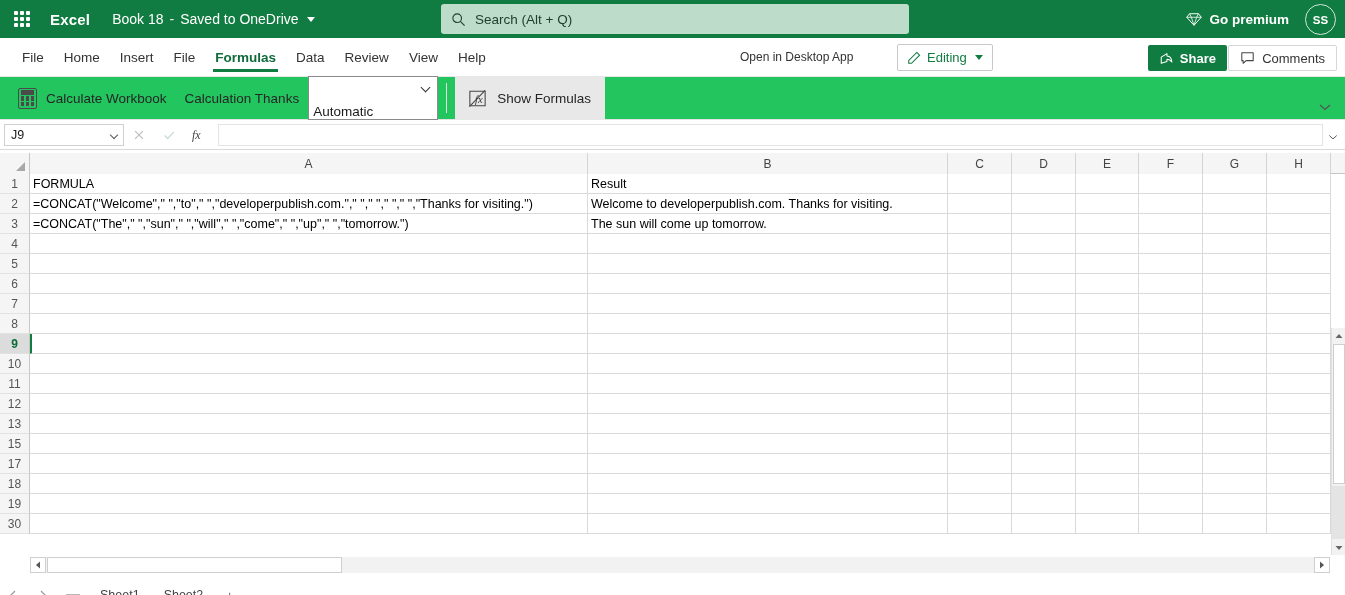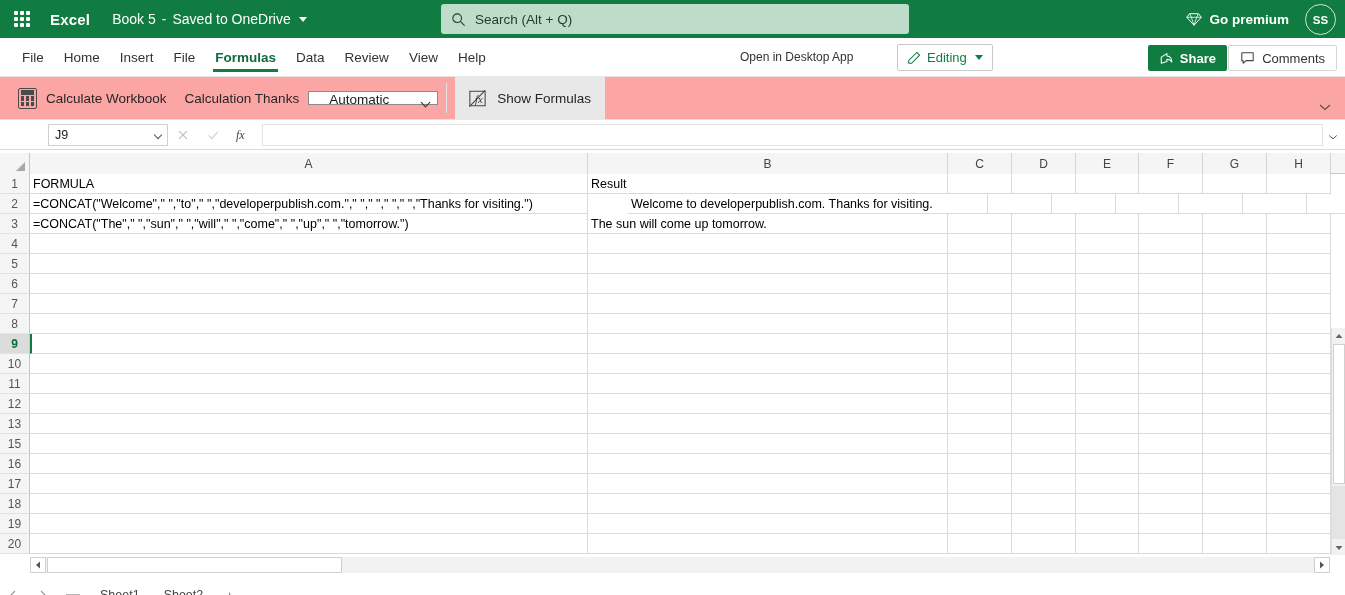--- a/index.html
+++ b/index.html
@@ -98,44 +98,44 @@
   }
   .comments-btn {
     position: absolute; right: 8px; top: 7px; height: 26px;
     background: #fff; color: #333; border: 1px solid #d6d6d6; border-radius: 2px;
     display: flex; align-items: center; gap: 7px; padding: 0 11px;
     font-size: 13px; cursor: pointer;
   }
 
   
   .ribbon {
-    height: 43px; background: #fca5a5;
+    height: 43px; background: #22c55e;
     border-bottom: 1px solid #e1e1e1;
     display: flex; align-items: center; position: relative;
   }
   .rb-item {
     display: flex; align-items: center; gap: 9px;
     font-size: 13.5px; color: #262626; cursor: pointer;
     height: 36px; padding: 0 8px;
   }
   .rb-item.first { margin-left: 10px; }
   .calc-icon {
     width: 19px; height: 21px; border: 1.4px solid #4a4a4a; border-radius: 2px;
     display: grid; grid-template-columns: repeat(3,1fr); grid-template-rows: 5px repeat(2,1fr);
     gap: 1.3px; padding: 1.5px;
   }
   .calc-icon span { background: #4a4a4a; display: block; }
   .calc-icon span.scr { grid-column: 1 / -1; }
   .calc-label { font-size: 13.5px; color: #262626; }
   .calc-opt-label { font-size: 13.5px; color: #262626; margin-left: 10px; }
   .auto-select {
-    margin-left: 9px; width: 130px; height: 14px;
+    margin-left: 9px; width: 130px; height: 44px;
     border: 1px solid #8a8a8a; background: #fff;
     font-size: 13.5px; color: #1a1a1a;
-    display: flex; align-items: flex-start; padding: 0 20px;
+    display: flex; align-items: flex-end; padding: 0 4px;
     position: relative; cursor: pointer;
   }
   .auto-select .chev {
     position: absolute; right: 8px; top: 9px;
     width: 7px; height: 7px; border-right: 1.5px solid #333; border-bottom: 1.5px solid #333;
     transform: rotate(45deg); margin-top: -2px;
   }
   .rb-divider { width: 1px; height: 30px; background: #e0e0e0; margin: 0 8px; }
   .show-formulas {
     display: flex; align-items: center; gap: 9px;
@@ -143,21 +143,21 @@
     font-size: 13.5px; color: #262626; cursor: pointer;
   }
   .ribbon-collapse {
     position: absolute; right: 12px; bottom: 4px;
     width: 16px; height: 16px; cursor: pointer;
   }
 
   
   .formulabar {
     height: 30px; background: #fff; border-bottom: 1px solid #d9d9d9;
-    display: flex; align-items: center; position: relative; padding-left: 44px;
+    display: flex; align-items: center; position: relative;
   }
   .namebox {
     width: 120px; height: 22px; margin-left: 4px;
     border: 1px solid #d0d0d0; background: #fff;
     font-size: 12.5px; color: #1a1a1a; padding: 0 6px;
     display: flex; align-items: center; position: relative; cursor: text;
   }
   .namebox .chev {
     position: absolute; right: 6px; top: 7px;
     width: 6px; height: 6px; border-right: 1.3px solid #555; border-bottom: 1.3px solid #555;
@@ -286,21 +286,21 @@
         <i></i>
         <i></i>
         <i></i>
         <i></i>
         <i></i>
         <i></i>
     </div>
   </div>
   <div class="app-name">Excel</div>
   <div class="doc-title">
-    <span>Book 5</span>
+    <span>Book 18</span>
     <span class="sep">-</span>
     <span>Saved to OneDrive</span>
     <span class="caret-sm"></span>
   </div>
 
   <div class="searchbox">
     <svg width="15" height="15" viewBox="0 0 16 16">
       <circle cx="6.6" cy="6.6" r="4.6" fill="none" stroke="#20402f" stroke-width="1.2"></circle>
       <line x1="10" y1="10" x2="14.5" y2="14.5" stroke="#20402f" stroke-width="1.2"></line>
     </svg>
@@ -444,21 +444,21 @@
         <div class="cell" style="flex: 0 0 64px;"></div>
         <div class="cell" style="flex: 0 0 64px;"></div>
         <div class="cell" style="flex: 0 0 63px;"></div>
         <div class="cell" style="flex: 0 0 64px;"></div>
         <div class="cell" style="flex: 0 0 64px;"></div>
         <div class="cell" style="flex: 0 0 64px;"></div>
       </div>
       <div class="grid-row">
         <div class="row-head">2</div>
         <div class="cell overflow" style="flex: 0 0 558px;">=CONCAT("Welcome"," ","to"," ","developerpublish.com."," "," "," "," ","Thanks for visiting.")</div>
-        <div class="cell overflow" style="flex: 0 0 360px; margin-left: 40px;">Welcome to developerpublish.com.    Thanks for visiting.</div>
+        <div class="cell overflow" style="flex: 0 0 360px;">Welcome to developerpublish.com.    Thanks for visiting.</div>
         <div class="cell" style="flex: 0 0 64px;"></div>
         <div class="cell" style="flex: 0 0 64px;"></div>
         <div class="cell" style="flex: 0 0 63px;"></div>
         <div class="cell" style="flex: 0 0 64px;"></div>
         <div class="cell" style="flex: 0 0 64px;"></div>
         <div class="cell" style="flex: 0 0 64px;"></div>
       </div>
       <div class="grid-row">
         <div class="row-head">3</div>
         <div class="cell overflow" style="flex: 0 0 558px;">=CONCAT("The"," ","sun"," ","will"," ","come"," ","up"," ","tomorrow.")</div>
@@ -585,31 +585,20 @@
         <div class="cell" style="flex: 0 0 558px;"></div>
         <div class="cell" style="flex: 0 0 360px;"></div>
         <div class="cell" style="flex: 0 0 64px;"></div>
         <div class="cell" style="flex: 0 0 64px;"></div>
         <div class="cell" style="flex: 0 0 63px;"></div>
         <div class="cell" style="flex: 0 0 64px;"></div>
         <div class="cell" style="flex: 0 0 64px;"></div>
         <div class="cell" style="flex: 0 0 64px;"></div>
       </div>
       <div class="grid-row">
-        <div class="row-head">16</div>
-        <div class="cell" style="flex: 0 0 558px;"></div>
-        <div class="cell" style="flex: 0 0 360px;"></div>
-        <div class="cell" style="flex: 0 0 64px;"></div>
-        <div class="cell" style="flex: 0 0 64px;"></div>
-        <div class="cell" style="flex: 0 0 63px;"></div>
-        <div class="cell" style="flex: 0 0 64px;"></div>
-        <div class="cell" style="flex: 0 0 64px;"></div>
-        <div class="cell" style="flex: 0 0 64px;"></div>
-      </div>
-      <div class="grid-row">
         <div class="row-head">17</div>
         <div class="cell" style="flex: 0 0 558px;"></div>
         <div class="cell" style="flex: 0 0 360px;"></div>
         <div class="cell" style="flex: 0 0 64px;"></div>
         <div class="cell" style="flex: 0 0 64px;"></div>
         <div class="cell" style="flex: 0 0 63px;"></div>
         <div class="cell" style="flex: 0 0 64px;"></div>
         <div class="cell" style="flex: 0 0 64px;"></div>
         <div class="cell" style="flex: 0 0 64px;"></div>
       </div>
@@ -629,21 +618,21 @@
         <div class="cell" style="flex: 0 0 558px;"></div>
         <div class="cell" style="flex: 0 0 360px;"></div>
         <div class="cell" style="flex: 0 0 64px;"></div>
         <div class="cell" style="flex: 0 0 64px;"></div>
         <div class="cell" style="flex: 0 0 63px;"></div>
         <div class="cell" style="flex: 0 0 64px;"></div>
         <div class="cell" style="flex: 0 0 64px;"></div>
         <div class="cell" style="flex: 0 0 64px;"></div>
       </div>
       <div class="grid-row">
-        <div class="row-head">20</div>
+        <div class="row-head">30</div>
         <div class="cell" style="flex: 0 0 558px;"></div>
         <div class="cell" style="flex: 0 0 360px;"></div>
         <div class="cell" style="flex: 0 0 64px;"></div>
         <div class="cell" style="flex: 0 0 64px;"></div>
         <div class="cell" style="flex: 0 0 63px;"></div>
         <div class="cell" style="flex: 0 0 64px;"></div>
         <div class="cell" style="flex: 0 0 64px;"></div>
         <div class="cell" style="flex: 0 0 64px;"></div>
       </div>
     </div>

